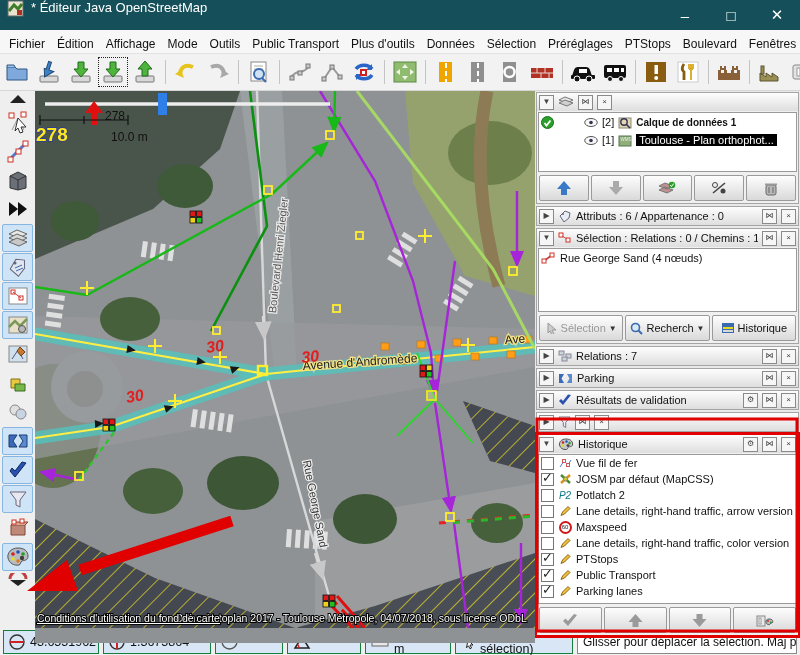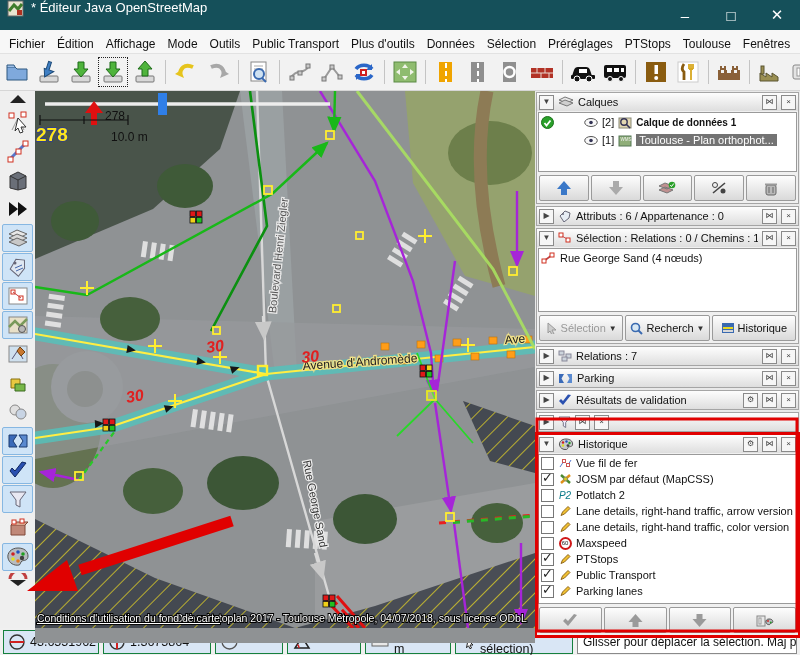--- a/index.html
+++ b/index.html
@@ -28,21 +28,21 @@
   .map{position:relative;width:500px;height:552px;background:#8f9294;overflow:hidden;flex:0 0 auto}
   
   .rightpanel{width:263px;display:flex;flex-direction:column;gap:2px;background:#e9e9e9;padding:1px;flex:0 0 auto}
   .panel{border:1px solid #a5a5a5;background:#f0f0f0}
   .phead{height:18px;display:flex;align-items:center;gap:4px;padding:0 2px;background:linear-gradient(#fdfdfd,#dedede);font-size:11px}
   .phead .ptitle{flex:1;white-space:nowrap;overflow:hidden}
   .mini{width:13px;height:13px;border:1px solid #8a8a8a;background:#f6f6f6;display:flex;align-items:center;justify-content:center;
         font-size:8px;line-height:1;color:#444;flex:0 0 auto}
   .plist{background:#fff;border:1px solid #9a9a9a;margin:1px;overflow:hidden}
   .lrow{display:flex;align-items:center;gap:4px;height:18px;font-size:11px;padding:0 2px}
-  .lrow.selrow .sellabel{background:#737373;color:#fff;padding:0 3px}
+  .lrow.selrow .sellabel{background:#000000;color:#fff;padding:0 3px}
   .lrow b{font-size:10px}
   .pbtns{display:flex;gap:2px;padding:2px}
   .pbtn{flex:1;height:24px;border:1px solid #9a9a9a;background:linear-gradient(#fdfdfd,#d9d9d9);
         display:flex;align-items:center;justify-content:center;gap:3px;font-size:11px;border-radius:2px}
   .pbtn .dd{font-size:8px;color:#333}
   .pbtn.disabled{color:#999}
   .crow{display:flex;align-items:center;gap:4px;height:16px;padding-left:2px;font-size:11px;white-space:nowrap}
   .cb{width:11px;height:11px;border:1px solid #777;background:#fff;position:relative;flex:0 0 auto}
   .cb[data-checked="true"]::after{content:"✓";position:absolute;top:-4px;left:0;font-size:13px;color:#222}
   .ricon{width:14px;display:flex;justify-content:center;flex:0 0 auto}
@@ -82,21 +82,21 @@
   <span class="menu-item">Édition</span>
   <span class="menu-item">Affichage</span>
   <span class="menu-item">Mode</span>
   <span class="menu-item">Outils</span>
   <span class="menu-item">Public Transport</span>
   <span class="menu-item">Plus d'outils</span>
   <span class="menu-item">Données</span>
   <span class="menu-item">Sélection</span>
   <span class="menu-item">Préréglages</span>
   <span class="menu-item">PTStops</span>
-  <span class="menu-item">Toulouse</span>
+  <span class="menu-item">Boulevard</span>
   <span class="menu-item">Fenêtres</span>
   <span class="menu-item">Audio</span>
 
 </div>
 
 <div class="toolbar">
   <span class="tbtn">
       <svg width="26" height="24">
         <path d="M3 7 h8 l2 2 h10 v11 h-20 z" fill="#7fa9dc" stroke="#2f5880"></path>
         <path d="M3 7 v-2 h7 l1 2" fill="#9fc0e8" stroke="#2f5880"></path>
@@ -643,21 +643,20 @@
 
     <div class="panel" style="height:111px">
       <div class="phead">
         <span class="mini">▼</span>
         <span>
             <svg width="16" height="12">
               <path d="M1,4 l6,-3 8,3 -6,3 z" fill="#e8e8e8" stroke="#777"></path>
               <path d="M1,7 l6,-3 8,3 -6,3 z" fill="#cfcfcf" stroke="#777"></path>
             </svg>
           </span>
-        <span class="ptitle">Calques</span>
         <span class="mini">⋈</span>
         <span class="mini">×</span>
       </div>
       <div class="plist" style="height:58px">
         <div class="lrow">
           <span>
               <svg width="13" height="13">
                 <circle cx="6.5" cy="6.5" r="6" fill="#2aa02a" stroke="#1a701a"></circle>
                 <path d="M3.5,7 l2,2.5 4,-5" stroke="#fff" stroke-width="1.8" fill="none"></path>
               </svg>
@@ -912,32 +911,32 @@
           <span class="ricon">
               <svg width="12" height="12">
                 <path d="M2,10.5 L3.5,7 L9,1.5 L11,3.5 L5.5,9 Z" fill="#f0c030" stroke="#906820"></path>
               </svg>
             </span>
           <span>Lane details, right-hand traffic, arrow version</span>
         </div>
         <div class="crow">
           <span class="cb" data-checked="false"></span>
           <span class="ricon">
-              <svg width="12" height="12">
-                <path d="M2,10.5 L3.5,7 L9,1.5 L11,3.5 L5.5,9 Z" fill="#f0c030" stroke="#906820"></path>
-              </svg>
-            </span>
-          <span>Lane details, right-hand traffic, color version</span>
+              <span class="max">60</span>
+            </span>
+          <span>Maxspeed</span>
         </div>
         <div class="crow">
           <span class="cb" data-checked="false"></span>
           <span class="ricon">
-              <span class="max">60</span>
-            </span>
-          <span>Maxspeed</span>
+              <svg width="12" height="12">
+                <path d="M2,10.5 L3.5,7 L9,1.5 L11,3.5 L5.5,9 Z" fill="#f0c030" stroke="#906820"></path>
+              </svg>
+            </span>
+          <span>Lane details, right-hand traffic, color version</span>
         </div>
         <div class="crow">
           <span class="cb" data-checked="true"></span>
           <span class="ricon">
               <svg width="12" height="12">
                 <path d="M2,10.5 L3.5,7 L9,1.5 L11,3.5 L5.5,9 Z" fill="#f0c030" stroke="#906820"></path>
               </svg>
             </span>
           <span>PTStops</span>
         </div>

